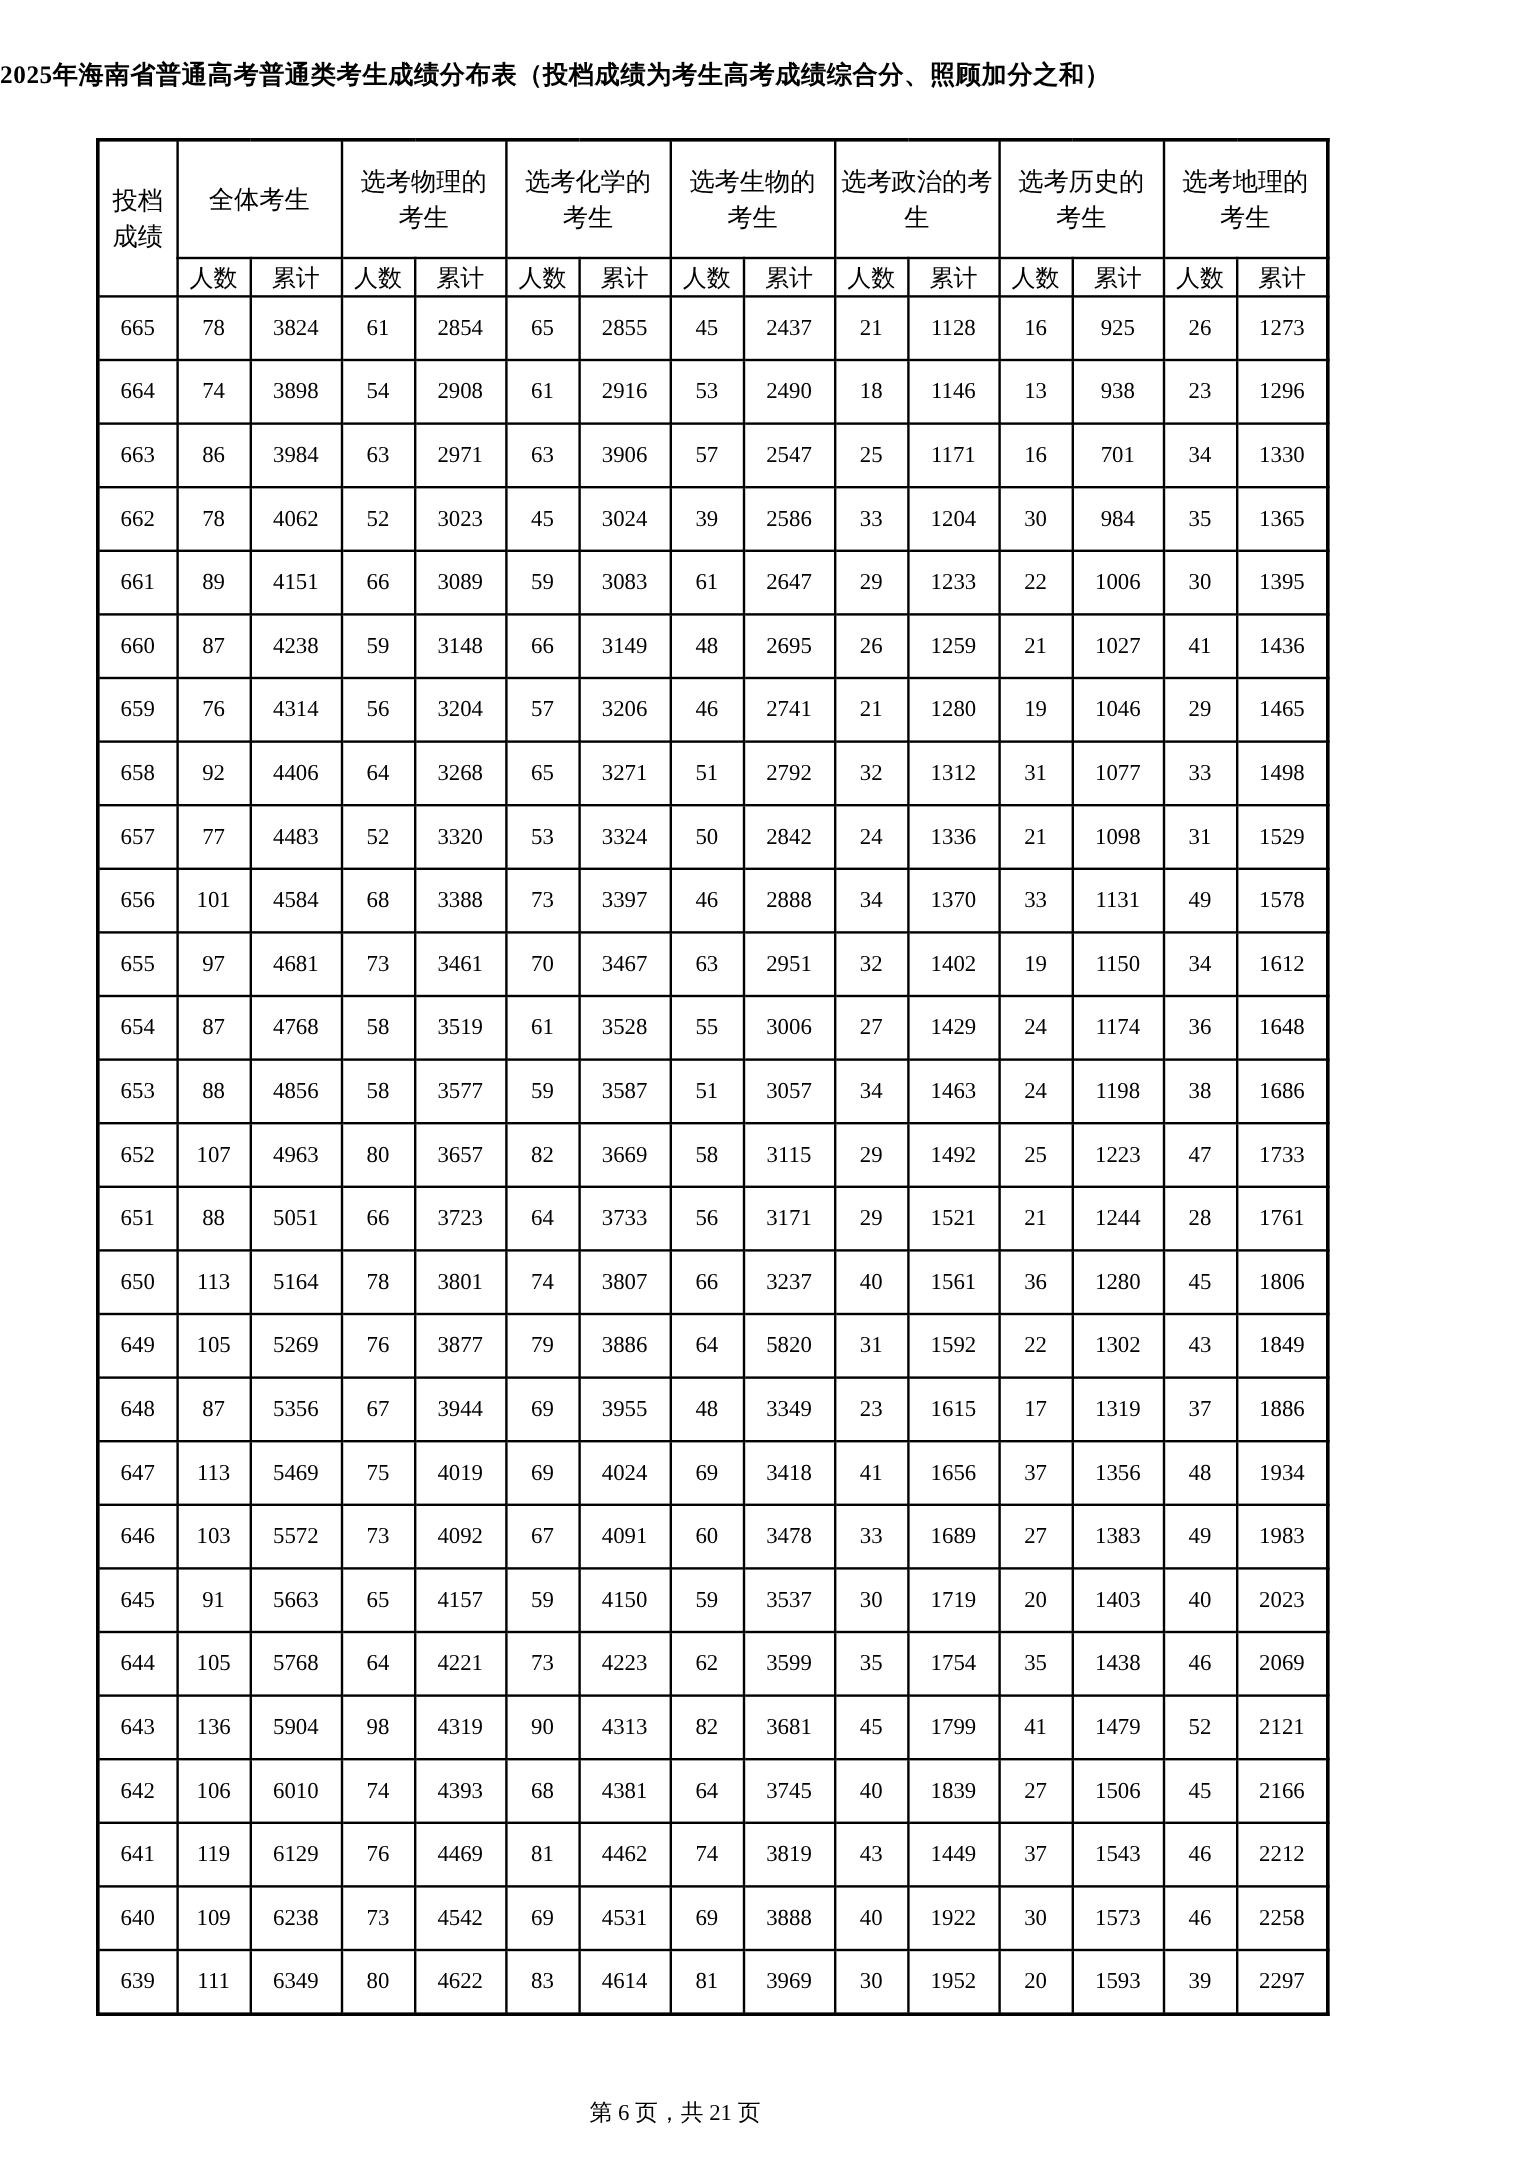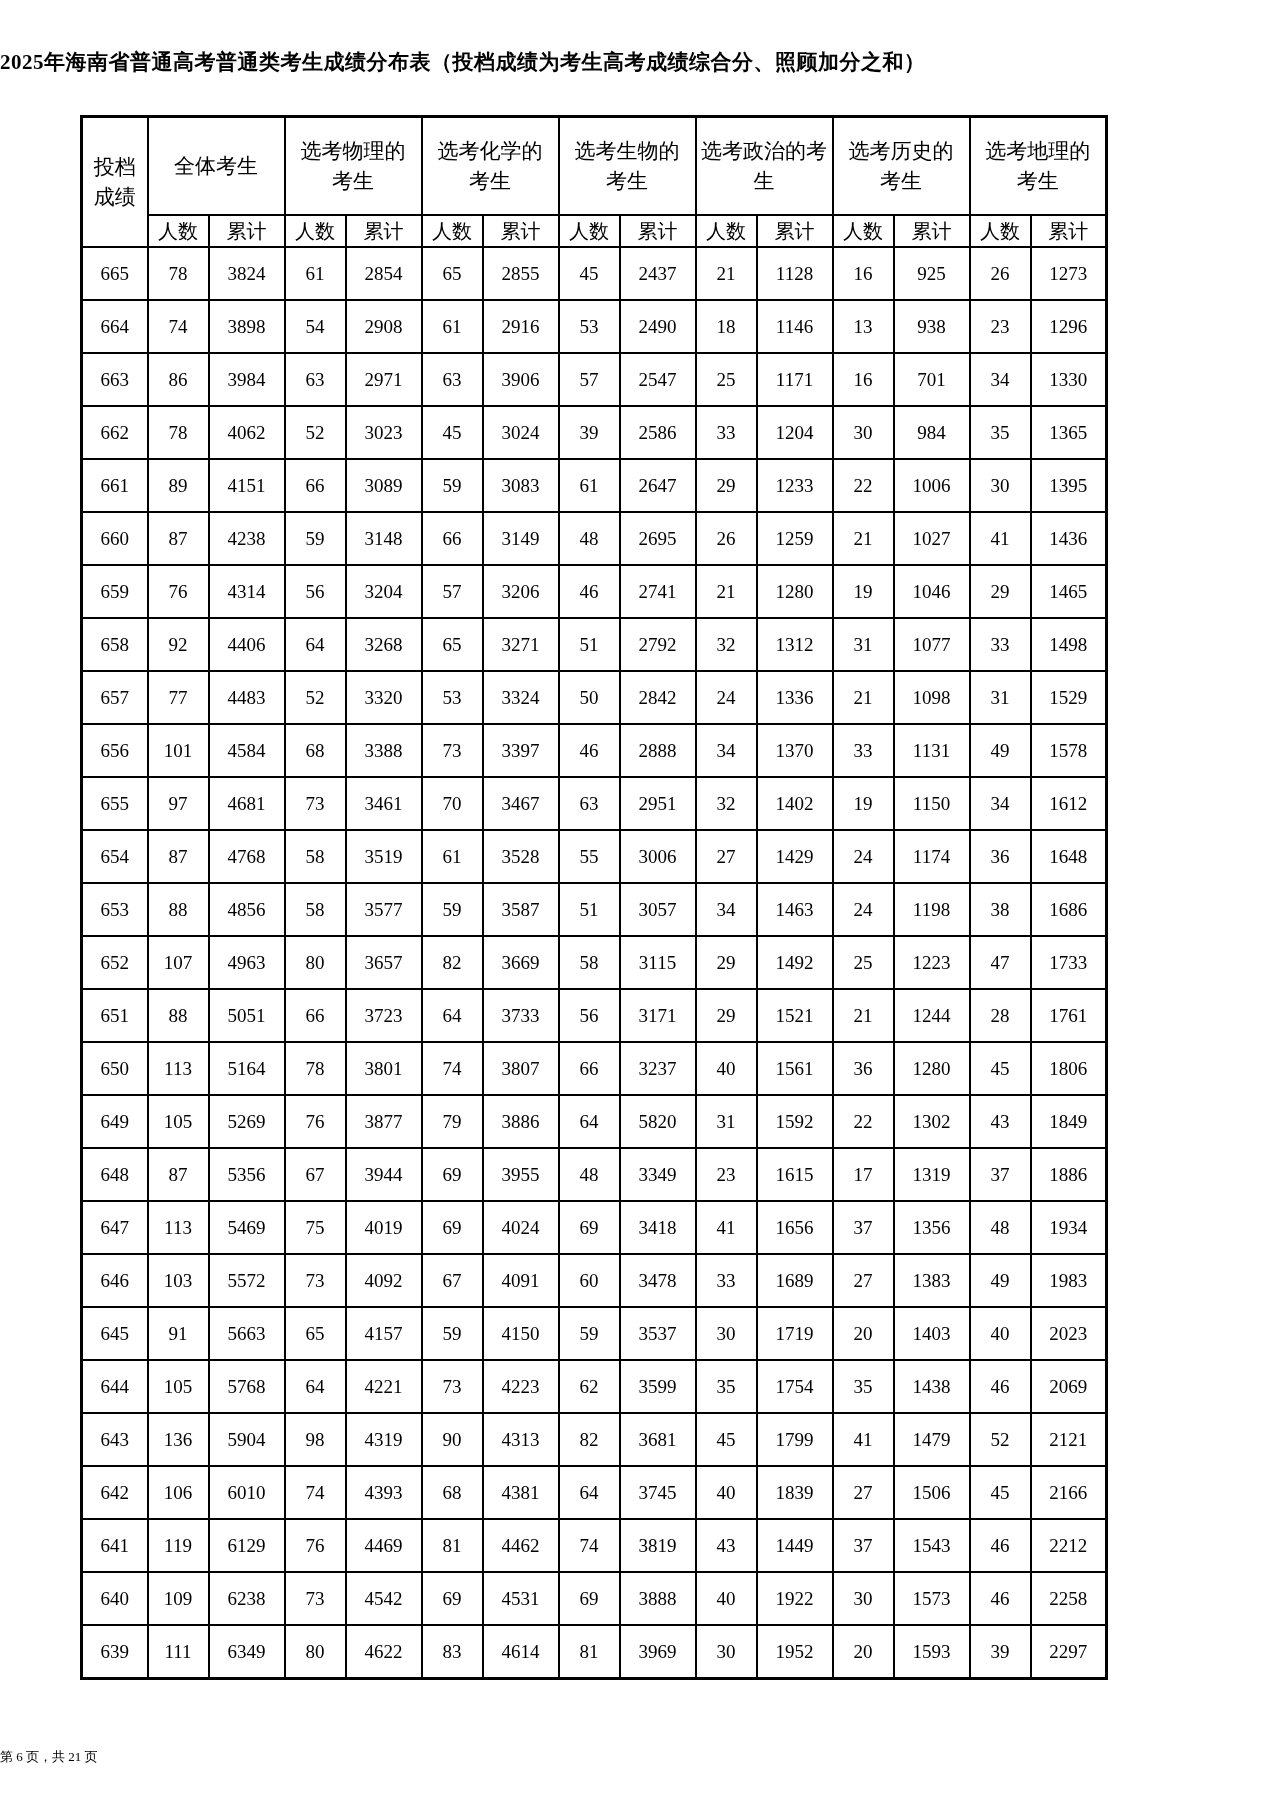--- a/index.html
+++ b/index.html
@@ -55,22 +55,22 @@
     height: 30px;
     font-size: 20px;
   }
   .score-table tbody td {
     height: 51px;
     font-size: 19px;
   }
   .footer {
     position: absolute;
     top: 1748px; left: 0; width: 1125px;
-    text-align: left;
-    font-size: 13px;
+    text-align: center;
+    font-size: 19px;
   }
 </style>
 </head>
 <body>
 
 <div class="page">
 
   <div class="title">2025年海南省普通高考普通类考生成绩分布表（投档成绩为考生高考成绩综合分、照顾加分之和）</div>
 
   <table class="score-table">

